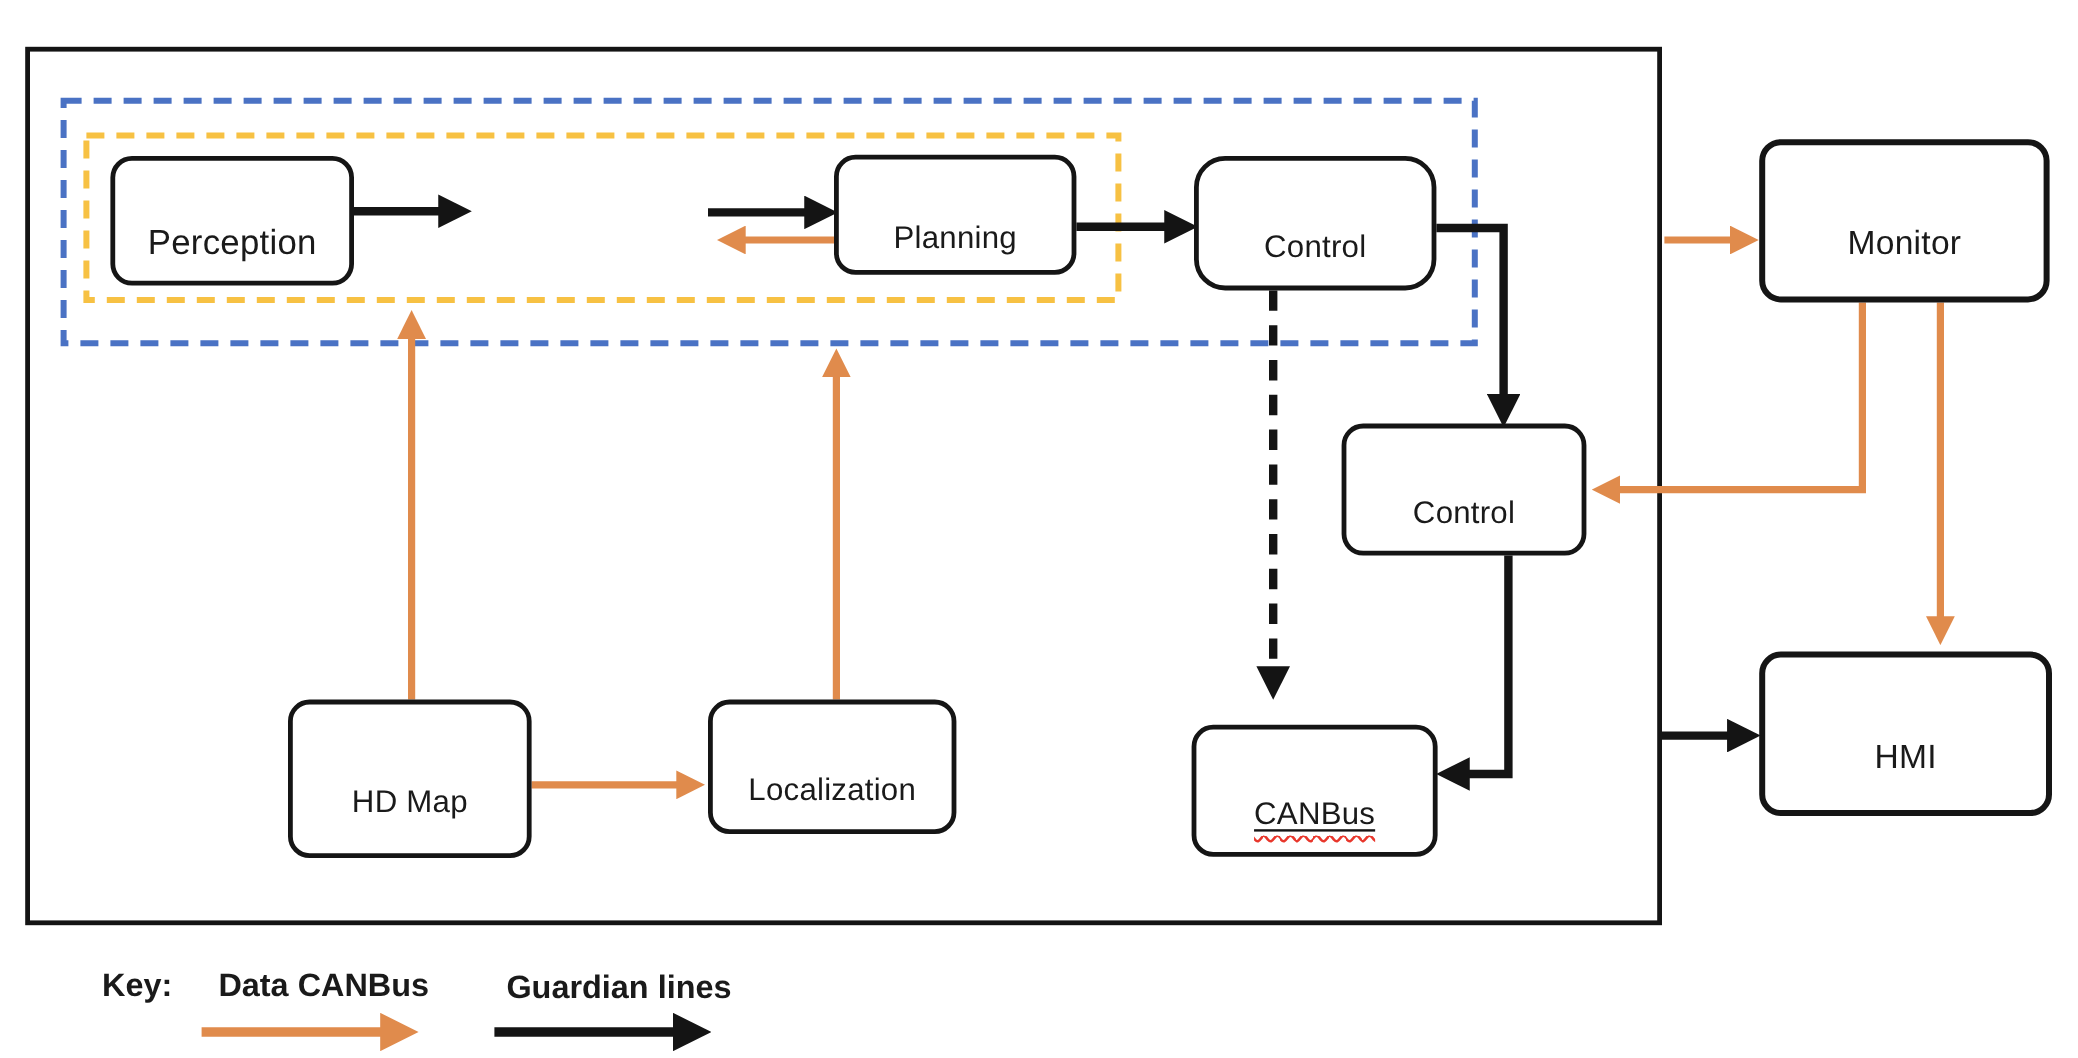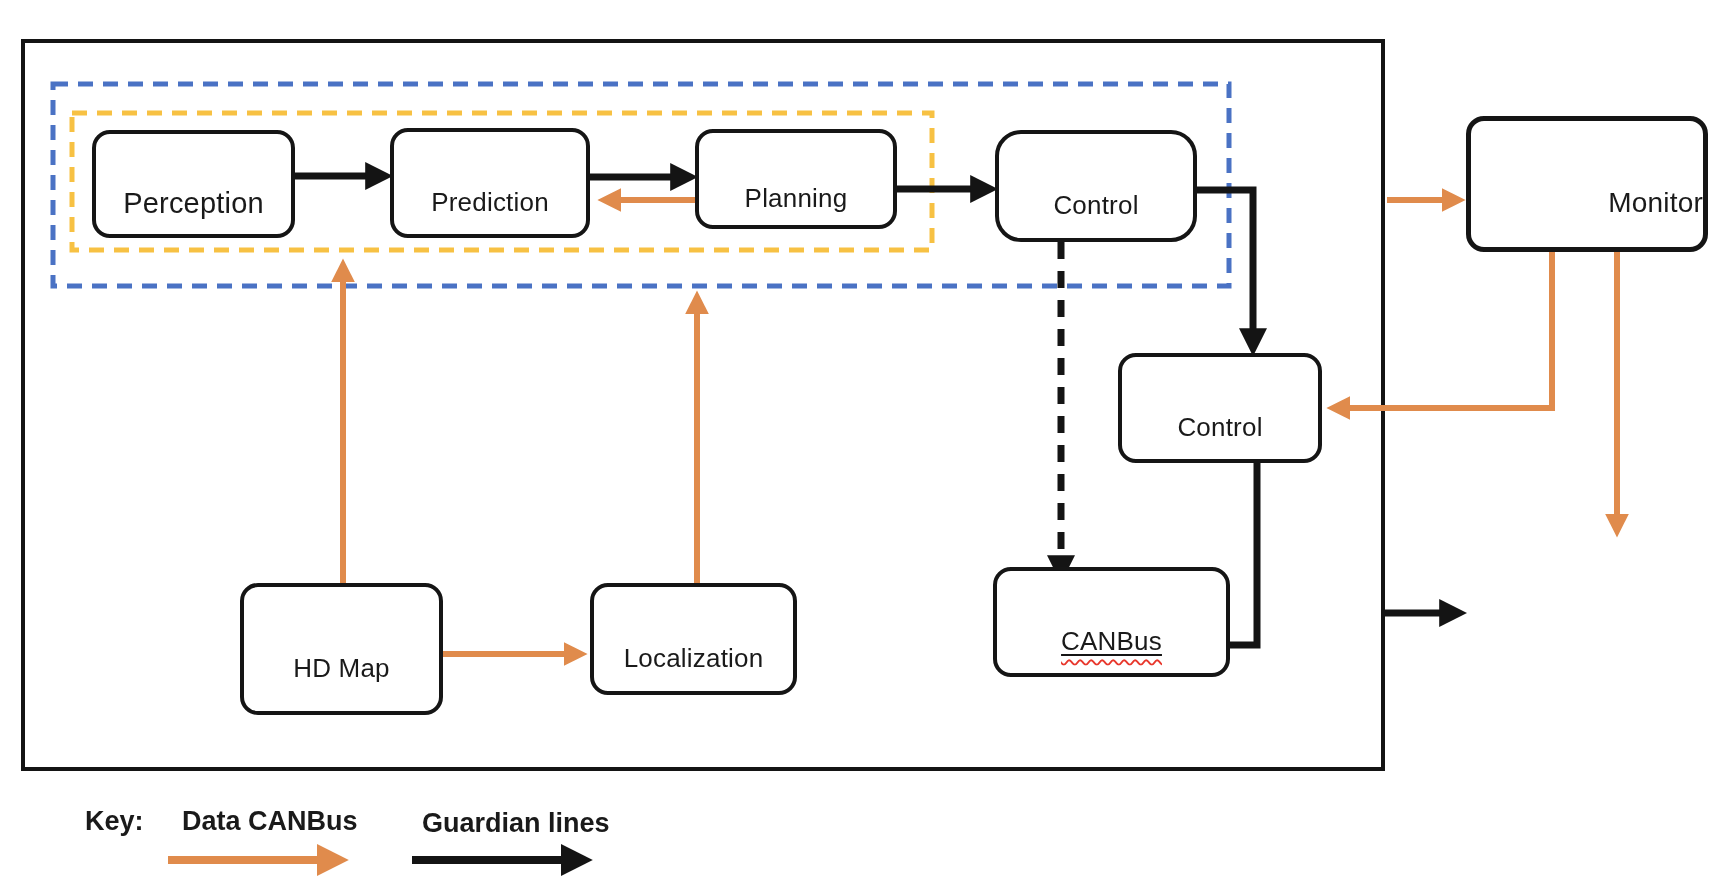--- a/index.html
+++ b/index.html
@@ -7,21 +7,21 @@
     position:relative;width:1732px;height:882px;background:#ffffff;overflow:hidden;
     font-family:"Liberation Sans", sans-serif;color:#1a1a1a;
   }
   .layer{position:absolute;left:0;top:0;}
   .node{
     position:absolute;background:#ffffff;border:4px solid #151515;border-radius:18px;
     display:flex;align-items:center;justify-content:center;box-sizing:border-box;z-index:2;
   }
   .node-label{font-size:26px;letter-spacing:0.2px;white-space:nowrap;margin-top:38px;}
   .node--perception .node-label{font-size:29px;}
-  .node--outer{border-width:5px;justify-content:flex-end;}
+  .node--outer{border-width:5px;}
   .node--outer .node-label{font-size:28px;}
   .canbus-wavy{
     text-decoration-line:underline;text-decoration-style:wavy;
     text-decoration-color:#e8372c;text-decoration-thickness:2px;text-underline-offset:9px;
   }
   .canbus-solid{
     text-decoration-line:underline;text-decoration-style:solid;
     text-decoration-color:#151515;text-decoration-thickness:2px;text-underline-offset:4px;
   }
   .key-text{position:absolute;font-size:27px;white-space:nowrap;z-index:2;font-weight:bold;}
@@ -62,23 +62,20 @@
     <path d="M1617 252 V516" stroke-width="6" fill="none" marker-end="url(#ah-orange)" stroke="#E08B4C"></path>
 
     <path d="M168 860 H320" stroke-width="8" fill="none" marker-end="url(#ah-orange)" stroke="#E08B4C"></path>
     <path d="M412 860 H564" stroke-width="8" fill="none" marker-end="url(#ah-black)" stroke="#141414"></path>
   </svg>
 
   <div class="node node--perception" style="left:92px;top:130px;width:203px;height:108px;">
     <span class="node-label">Perception</span>
   </div>
 
-  <div class="node" style="left:390px;top:128px;width:200px;height:110px;">
-    <span class="node-label">Prediction</span>
-  </div>
 
   <div class="node" style="left:695px;top:129px;width:202px;height:100px;">
     <span class="node-label">Planning</span>
   </div>
 
   <div class="node" style="left:995px;top:130px;width:202px;height:112px;border-radius:26px;">
     <span class="node-label">Control</span>
   </div>
 
   <div class="node" style="left:1118px;top:353px;width:204px;height:110px;">
@@ -86,26 +83,29 @@
   </div>
 
   <div class="node" style="left:240px;top:583px;width:203px;height:132px;">
     <span class="node-label">HD Map</span>
   </div>
 
   <div class="node" style="left:590px;top:583px;width:207px;height:112px;align-items:center;">
     <span class="node-label">Localization</span>
   </div>
 
-  <div class="node" style="left:993px;top:567px;width:237px;height:110px;text-align:center;">
+  <div class="node" style="left:993px;top:604px;width:205px;height:110px;text-align:center;">
     <span class="node-label canbus-wavy"><span class="canbus-solid">CANBus</span></span>
   </div>
 
   <div class="node node--outer" style="left:1466px;top:116px;width:242px;height:136px;">
     <span class="node-label">Monitor</span>
   </div>
 
+  <div class="node node--outer" style="left:1466px;top:543px;width:244px;height:137px;">
+    <span class="node-label">HMI</span>
+  </div>
 
   <div class="key-text" style="left:85px;top:806px;">Key:</div>
   <div class="key-text" style="left:182px;top:806px;">Data CANBus</div>
   <div class="key-text" style="left:422px;top:808px;">Guardian lines</div>
 
 </div>
 
 </body></html>

